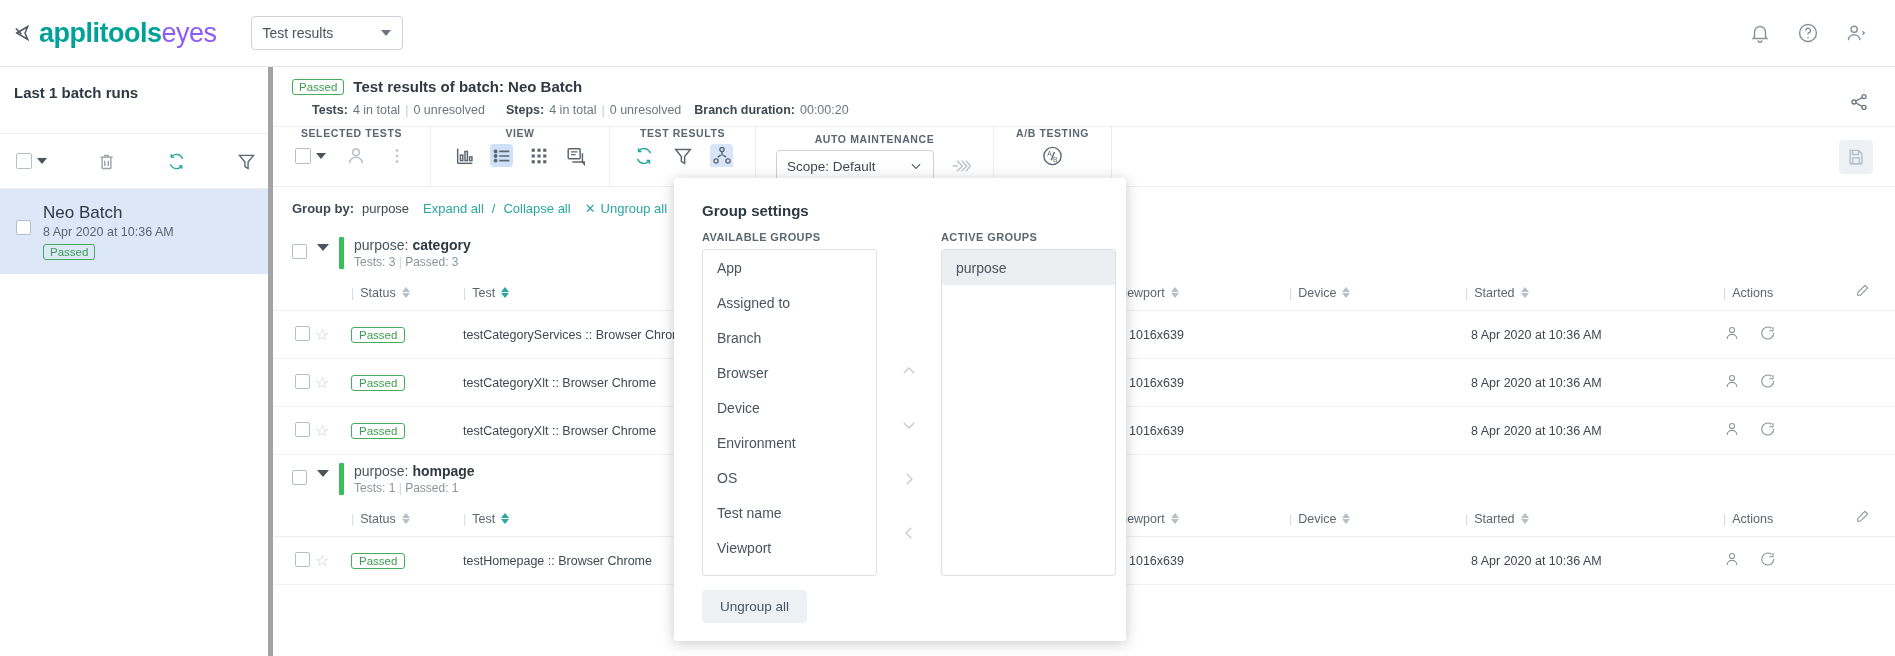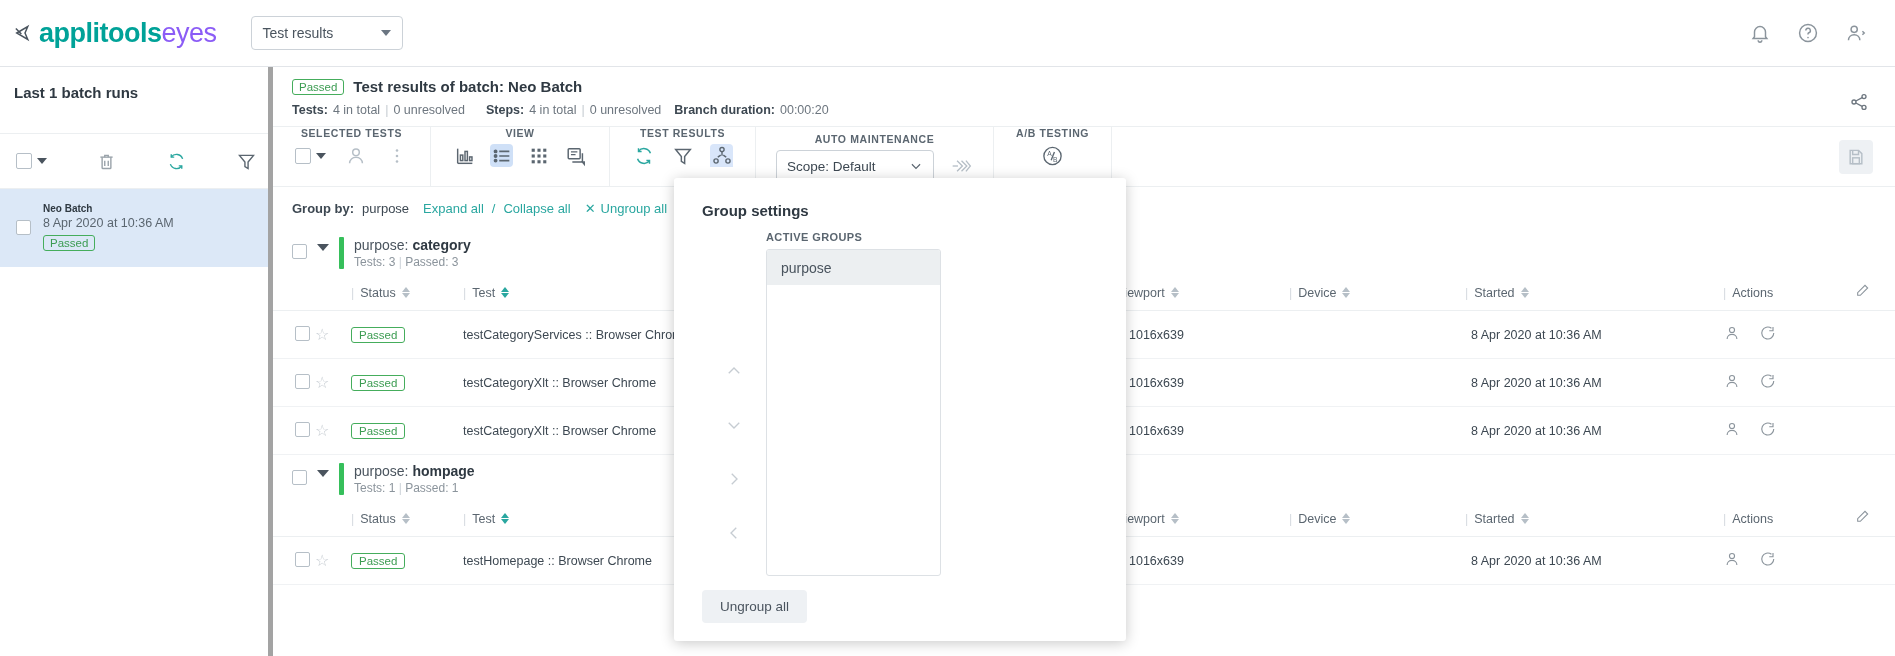--- a/index.html
+++ b/index.html
@@ -50,35 +50,35 @@
   .sb-cb { display:flex; align-items:center; gap:5px; cursor:pointer; }
   .cbox { width:16px;height:16px;border:1px solid #b6bfc7;border-radius:2px;background:#fff;display:inline-block; }
   .caret-dn { width:0;height:0;border-left:5px solid transparent;border-right:5px solid transparent;border-top:6px solid #4a545e; }
   .sb-icon { width:21px; height:21px; color:#9aa3aa; cursor:pointer; }
   .sb-icon.teal { color:#2aa7a0; }
   .sb-icon.dark { color:#5b6670; }
   .batch-item {
     background:#dce8f7; display:flex; align-items:flex-start; padding:14px 0 14px 16px; gap:12px; cursor:pointer;
     min-height:78px;
   }
-  .batch-name { font-size:10px; font-weight:bold; color:#2f3942; }
+  .batch-name { font-size:17px; font-weight:normal; color:#2f3942; }
   .batch-date { font-size:12.5px; color:#5b6670; margin-top:2px; }
   .pass-badge {
     display:inline-block; border:1px solid #45ad5c; color:#3c9c52; border-radius:3px;
     font-size:11.5px; padding:1px 6px; margin-top:5px; background:transparent;
   }
 
   
   #content { flex:1; display:flex; flex-direction:column; min-width:0; background:#fff; }
   .ct-header { height:60px; border-bottom:1px solid #eceff1; padding:11px 0 0 19px; display:flex; }
   .ct-header-left { flex:1; }
   .hdr-row1 { display:flex; align-items:center; gap:9px; }
   .hdr-title { font-size:15px; font-weight:bold; color:#2f3942; }
   .hdr-row2 { margin-top:8px; font-size:12.5px; color:#6d767f; display:flex; align-items:center; gap:5px;}
-  .hdr-row2 b { color:#3d4852; }
+  .hdr-row2 b { color:#3d4852;margin-left:20px; }
   .sep { color:#c6ccd2; }
   .share-ic { width:20px;height:20px;color:#6d767f;margin-right:26px;margin-top:14px;cursor:pointer; }
 
   
   .toolbar { height:60px; border-bottom:1px solid #eceff1; display:flex; align-items:stretch; position:relative; }
   .tgroup { display:flex; flex-direction:column; align-items:center; justify-content:flex-start; border-right:1px solid #eceff1; padding-top:6px; position:relative;}
   .tgroup .glabel { font-size:10.5px; letter-spacing:0.6px; color:#5b6670; font-weight:bold; text-transform:uppercase; }
   .tgroup .grow { display:flex; align-items:center; gap:18px; margin-top:5px; }
   .t-ic { width:23px;height:23px;color:#5b6670;cursor:pointer;display:flex;align-items:center;justify-content:center; }
   .t-ic.teal { color:#2aa7a0; }
@@ -683,20 +683,34 @@
         </tbody>
       </table>
     </div>
 
   </div>
 </div>
 
 <div id="dialog">
   <div class="dlg-title">Group settings</div>
   <div class="dlg-body">
+    <div>
+      <div class="col-label">AVAILABLE GROUPS</div>
+      <div class="listbox lb-avail">
+        <div class="lb-item">App</div>
+        <div class="lb-item">Assigned to</div>
+        <div class="lb-item">Branch</div>
+        <div class="lb-item">Browser</div>
+        <div class="lb-item">Device</div>
+        <div class="lb-item">Environment</div>
+        <div class="lb-item">OS</div>
+        <div class="lb-item">Test name</div>
+        <div class="lb-item">Viewport</div>
+      </div>
+    </div>
 
     <div class="arrows">
       <span class="arw">
           <svg viewBox="0 0 24 24" width="18" height="18" fill="none" stroke="currentColor" stroke-width="1.8">
             <path d="M5 15l7-7 7 7"></path>
           </svg>
         </span>
       <span class="arw">
           <svg viewBox="0 0 24 24" width="18" height="18" fill="none" stroke="currentColor" stroke-width="1.8">
             <path d="M5 9l7 7 7-7"></path>

